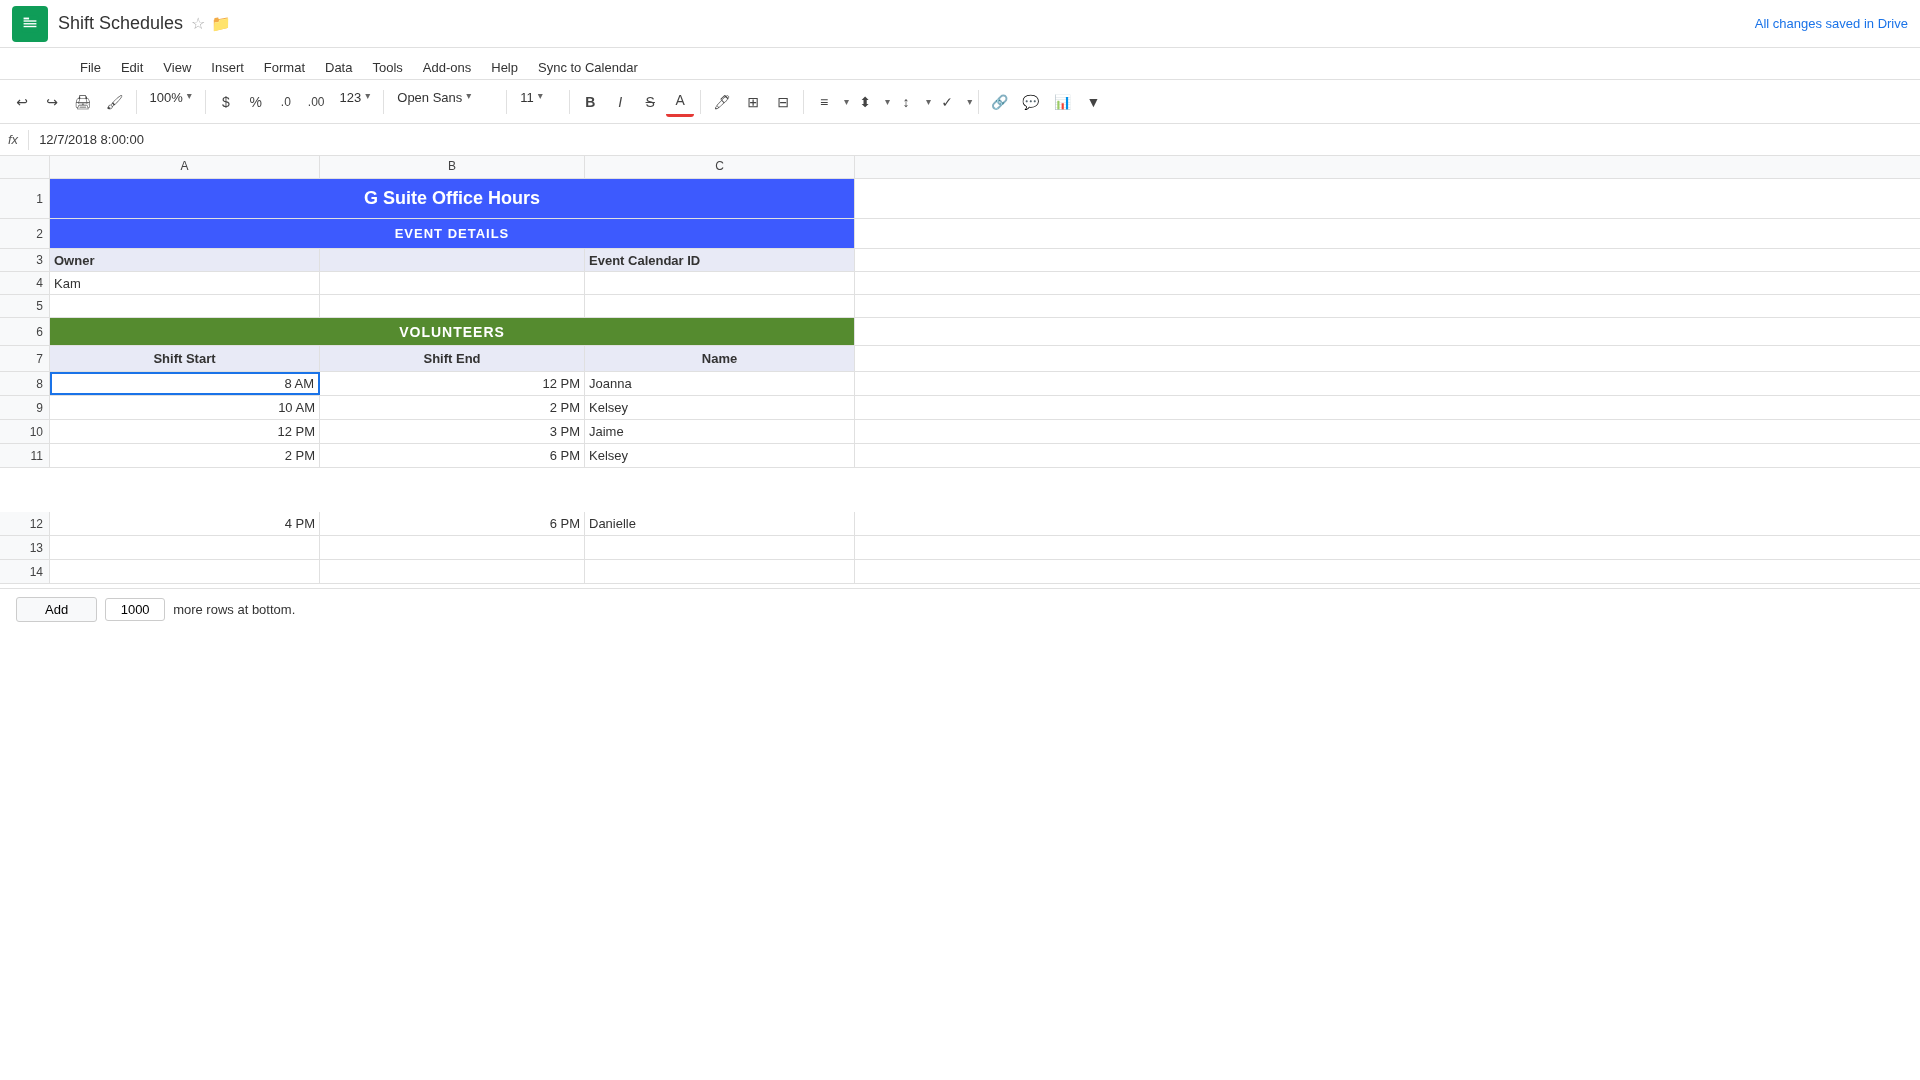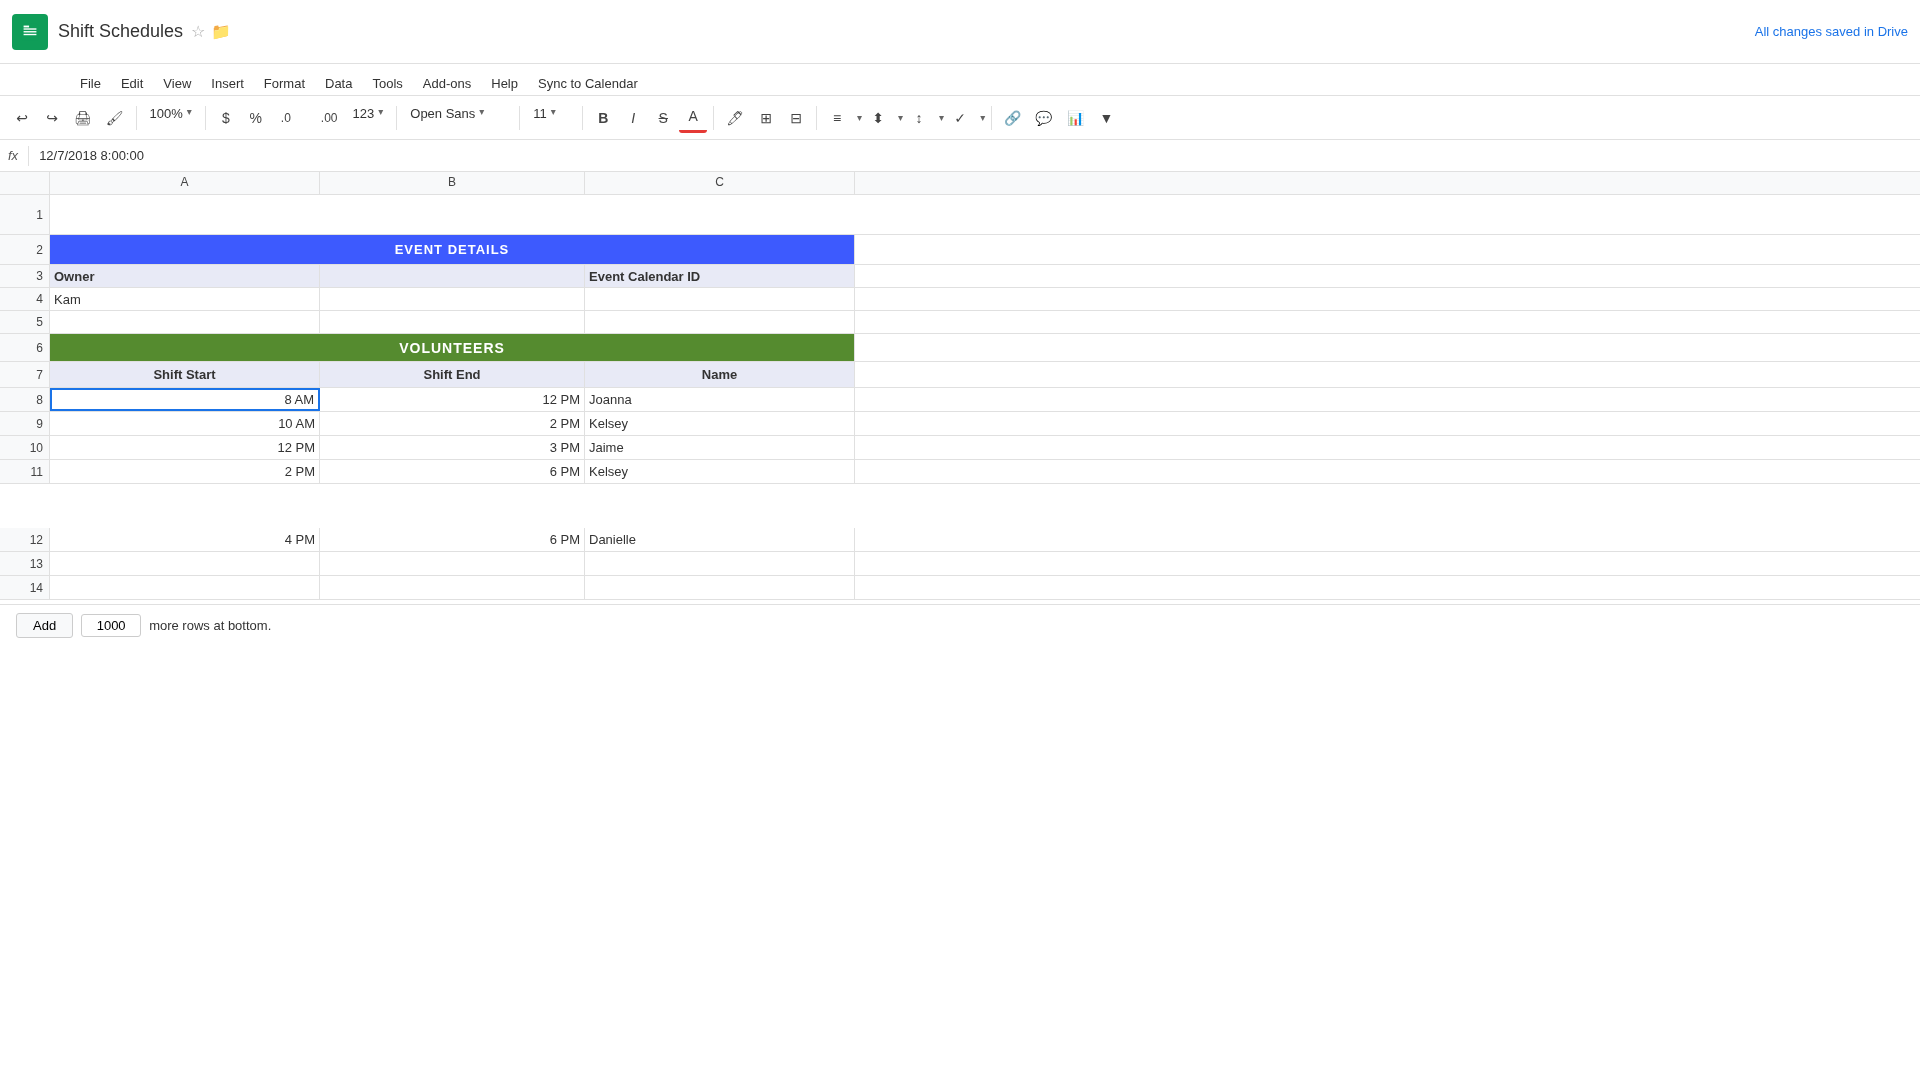--- a/index.html
+++ b/index.html
@@ -1,20 +1,20 @@
 <!DOCTYPE html>
 <html><head>
   <meta charset="utf-8">
   <style>
     * { box-sizing: border-box; margin: 0; padding: 0; }
     body { font-family: Arial, sans-serif; font-size: 13px; background: #fff; color: #333; overflow: hidden; }
 
     
     #title-bar {
-      display: flex; align-items: center; padding: 6px 12px; height: 64px;
+      display: flex; align-items: center; padding: 6px 12px; height: 48px;
       border-bottom: 1px solid #e0e0e0;
     }
     #app-icon {
       width: 36px; height: 36px; background: #0f9d58; border-radius: 4px;
       display: flex; align-items: center; justify-content: center; margin-right: 10px; flex-shrink: 0;
     }
     #app-icon svg { width: 22px; height: 22px; }
     #doc-title { font-size: 18px; color: #333; margin-right: 8px; }
     #star-icon { color: #aaa; font-size: 16px; margin-right: 6px; }
     #folder-icon { color: #aaa; font-size: 16px; }
@@ -99,21 +99,21 @@
     .cell-right { justify-content: flex-end; }
     .cell-green { background: #558b2f; color: #fff; font-weight: bold; text-align: center; justify-content: center; }
     .cell-violet-header { background: #e8eaf6; font-weight: bold; text-align: center; justify-content: center; }
 
     
     #bottom-bar {
       display: flex; align-items: center; padding: 8px 16px;
       border-top: 1px solid #e0e0e0; gap: 8px; margin-top: 4px;
     }
     #add-button {
-      border: 1px solid #ccc; background: #f8f9fa; padding: 4px 16px;
+      border: 1px solid #ccc; background: #f8f9fa; padding: 4px 28px;
       border-radius: 3px; cursor: pointer; font-size: 13px;
     }
     #rows-input {
       border: 1px solid #ccc; padding: 3px 8px; width: 60px;
       text-align: center; font-size: 13px; border-radius: 3px;
     }
     #more-rows-label { font-size: 13px; color: #333; }
   </style>
 </head>
 <body>
@@ -156,21 +156,21 @@
   <button class="tb-btn" title="Paint format">🖌</button>
   <div class="tb-divider"></div>
   <div class="tb-dropdown">
     <span>100%</span>
     <span class="tb-dropdown-arrow">▾</span>
   </div>
   <div class="tb-divider"></div>
   <button class="tb-btn" style="font-size:14px;">$</button>
   <button class="tb-btn" style="font-size:14px;">%</button>
   <button class="tb-btn" style="font-size:12px;">.0</button>
-  <button class="tb-btn" style="font-size:12px;margin-left:13px;">.00</button>
+  <button class="tb-btn" style="font-size:12px;">.00</button>
   <div class="tb-dropdown">
     <span>123</span>
     <span class="tb-dropdown-arrow">▾</span>
   </div>
   <div class="tb-divider"></div>
   <div class="tb-dropdown" style="min-width:110px;">
     <span>Open Sans</span>
     <span class="tb-dropdown-arrow">▾</span>
   </div>
   <div class="tb-divider"></div>
@@ -213,20 +213,23 @@
 
   <div id="col-headers">
     <div class="row-num-header" style="height:22px;"></div>
     <div class="col-header cell-a">A</div>
     <div class="col-header cell-b">B</div>
     <div class="col-header cell-c">C</div>
   </div>
 
   <div class="sheet-row" style="min-height:40px;">
     <div class="row-num">1</div>
+    <div class="cell merged-title" style="width:805px; min-width:805px; font-size:18px; font-weight:bold; justify-content:center;">
+      G Suite Office Hours
+    </div>
   </div>
 
   <div class="sheet-row" style="min-height:30px;">
     <div class="row-num">2</div>
     <div class="cell merged-subtitle" style="width:805px; min-width:805px; letter-spacing:1px;">
       EVENT DETAILS
     </div>
   </div>
 
   <div class="sheet-row" style="min-height:22px;">

